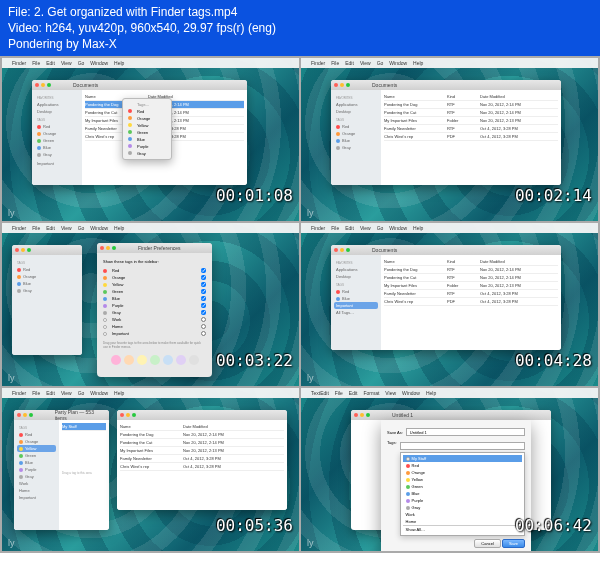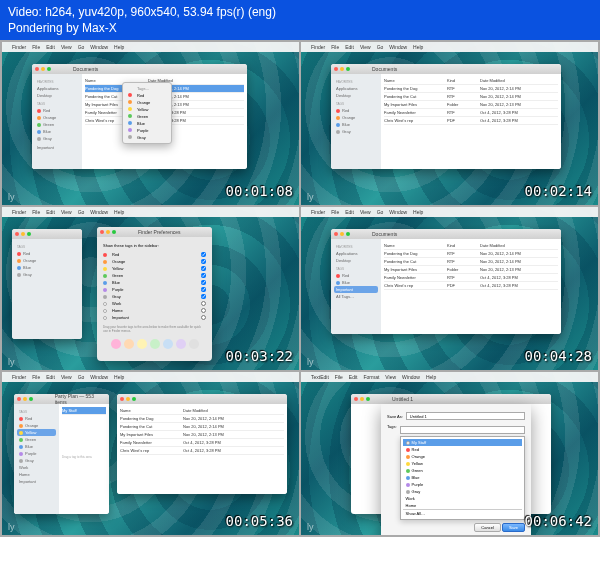--- a/index.html
+++ b/index.html
@@ -44,28 +44,29 @@
   .prefs-bottom { margin-top: 6px; display: flex; gap: 3px; justify-content: center; }
   .prefs-tag-big { width: 10px; height: 10px; border-radius: 50%; }
   
   .save-sheet { position: absolute; background: #f5f5f5; border-radius: 0 0 3px 3px; box-shadow: 0 6px 18px rgba(0,0,0,0.4); z-index: 5; padding: 6px; font-size: 4px; }
   .sheet-field { background: #fff; border: 1px solid #aaa; padding: 1px 3px; margin: 2px 0; height: 8px; }
   .sheet-tags { background: #fff; border: 1px solid #aaa; box-shadow: 0 2px 6px rgba(0,0,0,0.2); padding: 2px; margin-top: 2px; }
   .sheet-tags div { padding: 1px 3px; }
   .sheet-btn { display: inline-block; padding: 1px 6px; border: 1px solid #aaa; border-radius: 2px; background: linear-gradient(#fff,#e0e0e0); font-size: 4px; }
   .sheet-btn.primary { background: linear-gradient(#7ab8ff,#3a8ae8); color: #fff; border-color: #2a6ac8; }
   
-  .ts { position: absolute; bottom: 6px; right: 6px; color: #fff; font-size: 14px; font-family: monospace; text-shadow: 1px 1px 2px #000, -1px -1px 1px #000; z-index: 10; }
+  .ts { position: absolute; bottom: 16px; right: 6px; color: #fff; font-size: 16px; font-family: monospace; text-shadow: 1px 1px 2px #000, -1px -1px 1px #000; z-index: 10; }
   .ly { position: absolute; bottom: 3px; left: 6px; color: rgba(255,255,255,0.6); font-size: 9px; z-index: 10; }
 </style>
 </head>
 <body>
 
 <div class="header">
-  <div>Video: h264, yuv420p, 960x540, 53.94 fps(r) (eng)</div>
+  <div>File: 2. Get organized with Finder tags.mp4</div>
+  <div>Video: h264, yuv420p, 960x540, 29.97 fps(r) (eng)</div>
   <div>Pondering by Max-X</div>
 </div>
 
 <div class="grid">
 
   <div class="thumb">
     <div class="menubar">
       <span class="apple"></span>
       <span>Finder</span>
       <span>File</span>

